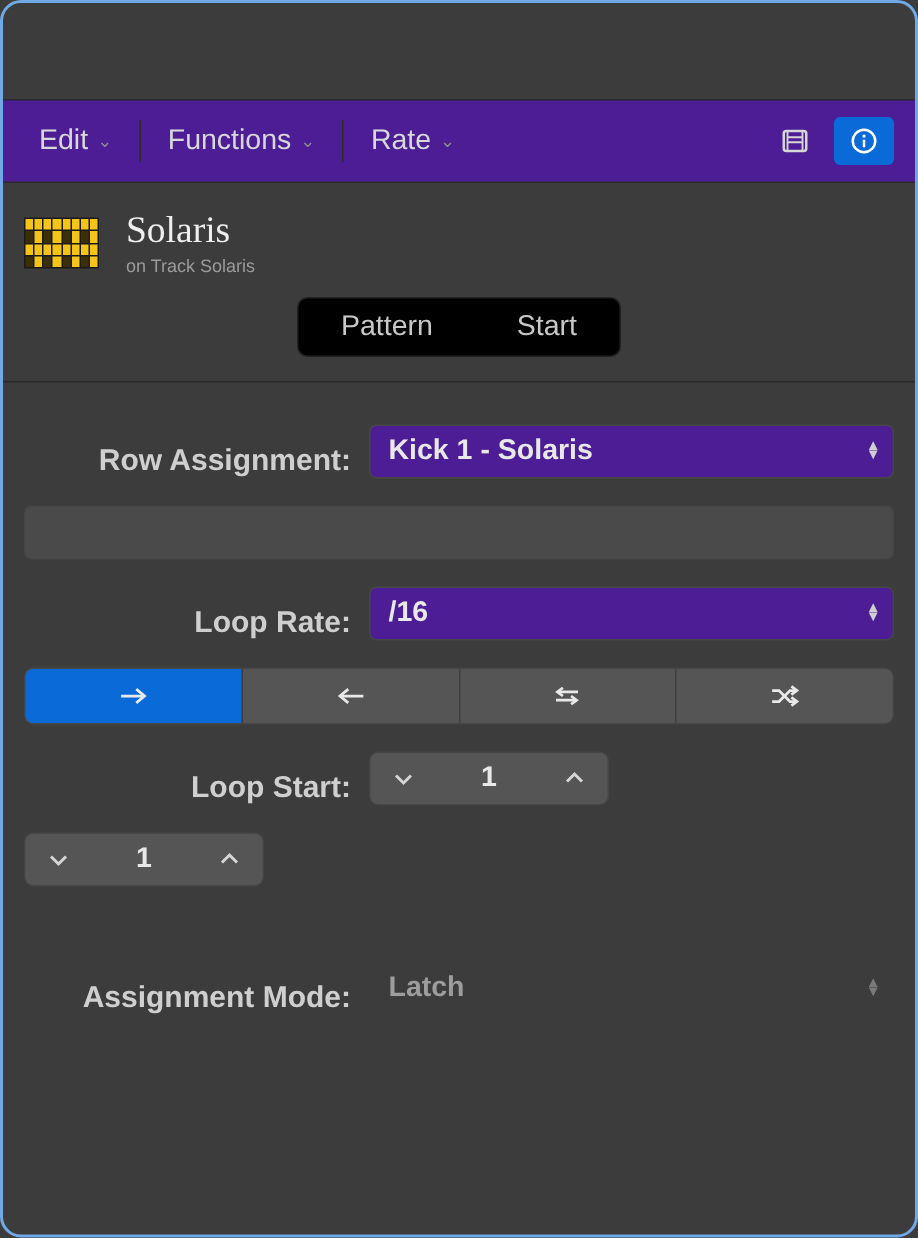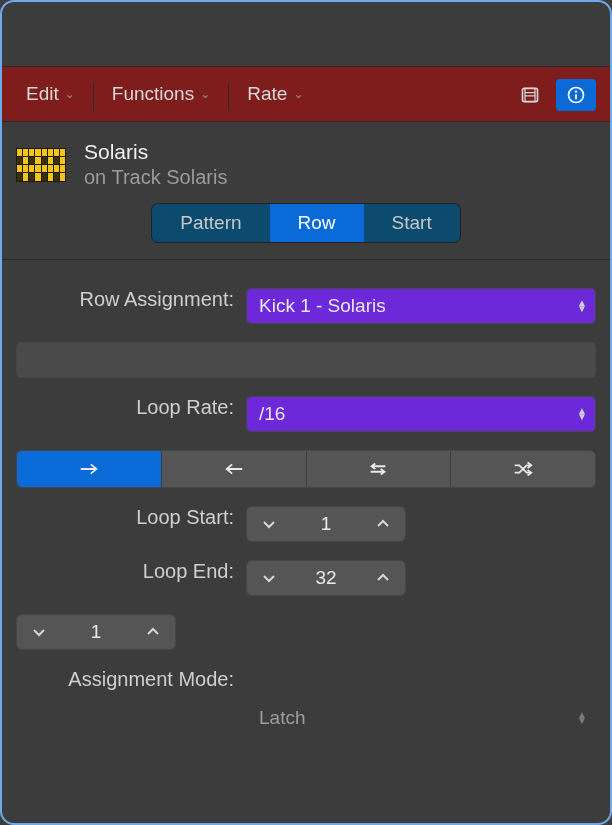--- a/index.html
+++ b/index.html
@@ -8,27 +8,27 @@
     width: 612px;
     height: 825px;
     border: 2px solid #6fa9e6;
     border-radius: 14px;
     overflow: hidden;
     position: relative;
     color: #c9c9c9;
   }
   .toolbar {
     display: flex;
-    align-items: flex-end;
+    align-items: center;
     gap: 6px;
     padding: 10px 14px 10px 14px;
     margin-top: 64px;
     border-top: 1px solid #2a2a2a;
     border-bottom: 1px solid #2a2a2a;
-    background: #7f1d1d;
+    background: #4c1d95;
   }
   .menu-btn {
     display: inline-flex;
     align-items: center;
     gap: 6px;
     padding: 6px 10px;
     color: #d8d8d8;
     font-size: 19px;
     cursor: pointer;
   }
@@ -51,52 +51,52 @@
   }
   .region-icon {
     width:50px; height:34px;
     display:grid; grid-template-rows:repeat(4,1fr); grid-template-columns:repeat(8,1fr);
     gap:1px;
     background:#1a1a1a;
     padding:1px;
   }
   .region-icon div { background:#f4c418; }
   .region-icon div.dark { background:#3b2f07; }
-  .title { font-size:21px; color:#eeeeee; font-weight:500; }
-  .subtitle { font-size:20px; color:#9b9b9b; margin-top:2px; }
+  .title { font-size:25px; color:#eeeeee; font-weight:500;font-family:Liberation Serif, serif; }
+  .subtitle { font-size:12px; color:#9b9b9b; margin-top:2px; }
 
   .seg-wrap { display:flex; justify-content:center; padding: 10px 0 16px 0; }
   .seg {
     display:flex;
-    background:#0c4a6e;
+    background:#000000;
     border:1px solid #222;
     border-radius:7px;
     overflow:hidden;
   }
   .seg button {
     border:none; background:transparent; color:#c8c8c8;
     font-size:19px; padding:8px 28px; cursor:pointer;
   }
   .seg button.sel { background:#0a6ad8; color:#fff; }
 
   .divider { height:1px; background:#2a2a2a; }
 
   .form { padding: 28px 14px 0 14px; }
-  .row { display:flex; align-items:flex-start; margin-bottom:18px; }
+  .row { display:flex; align-items:flex-end; margin-bottom:18px;font-weight:bold; }
   .label {
     width:230px;
     text-align:right;
     padding-right:12px;
     font-size:20px;
     color:#cfcfcf;
   }
   .control { flex:1; display:flex; align-items:center; }
 
   .select, .textfield {
-    background:#6d28d9; color:#e8e8e8;
+    background:#4c1d95; color:#e8e8e8;
     border:1px solid #464646;
     border-radius:5px;
     height:36px;
     font-size:19px;
     padding:0 32px 0 12px;
     position:relative;
     display:flex; align-items:center;
     width:100%;
     cursor:pointer;
   }
@@ -223,21 +223,20 @@
   </div>
   <div>
     <div class="title">Solaris</div>
     <div class="subtitle">on Track Solaris</div>
   </div>
 </div>
 
 <div class="seg-wrap">
   <div class="seg">
     <button>Pattern</button>
-    <button class="sel">Row</button>
     <button>Start</button>
   </div>
 </div>
 
 <div class="divider"></div>
 
 <div class="form">
 
   <div class="row">
     <div class="label">Row Assignment:</div>
@@ -320,38 +319,20 @@
         <span class="val">1</span>
         <button>
             <svg viewBox="0 0 14 10">
               <polyline points="2,7 7,2 12,7"></polyline>
             </svg>
           </button>
       </div>
     </div>
   </div>
 
-  <div class="row">
-    <div class="label">Loop End:</div>
-    <div class="control">
-      <div class="stepper">
-        <button>
-            <svg viewBox="0 0 14 10">
-              <polyline points="2,3 7,8 12,3"></polyline>
-            </svg>
-          </button>
-        <span class="val">32</span>
-        <button>
-            <svg viewBox="0 0 14 10">
-              <polyline points="2,7 7,2 12,7"></polyline>
-            </svg>
-          </button>
-      </div>
-    </div>
-  </div>
 
   <div class="row">
     <div class="control">
       <div class="stepper">
         <button>
             <svg viewBox="0 0 14 10">
               <polyline points="2,3 7,8 12,3"></polyline>
             </svg>
           </button>
         <span class="val">1</span>

